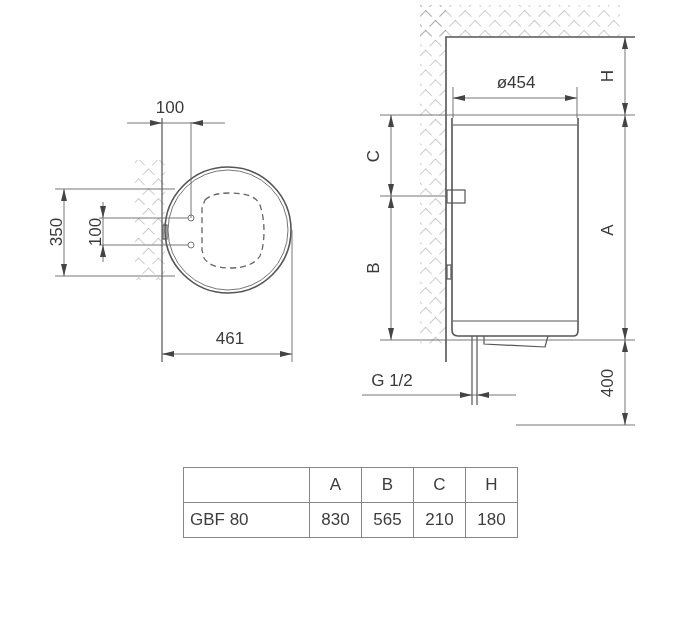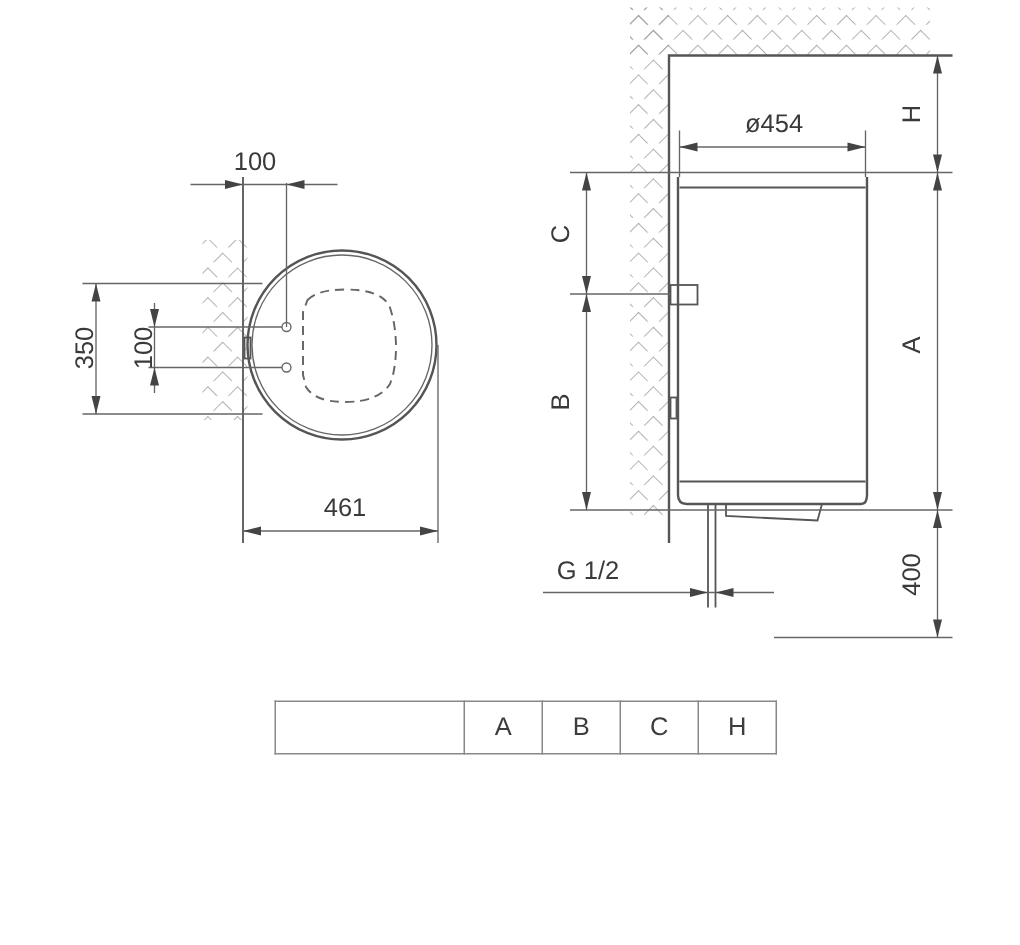--- a/index.html
+++ b/index.html
@@ -134,14 +134,21 @@
 
 <table class="dims">
   <tbody>
       <tr>
     <td class="label"></td>
     <td class="val">A</td>
     <td class="val">B</td>
     <td class="val">C</td>
     <td class="val">H</td>
   </tr>
+  <tr>
+    <td class="label">GBF 80</td>
+    <td class="val">830</td>
+    <td class="val">565</td>
+    <td class="val">210</td>
+    <td class="val">180</td>
+  </tr>
 </tbody>
   </table>
 
 </body></html>

